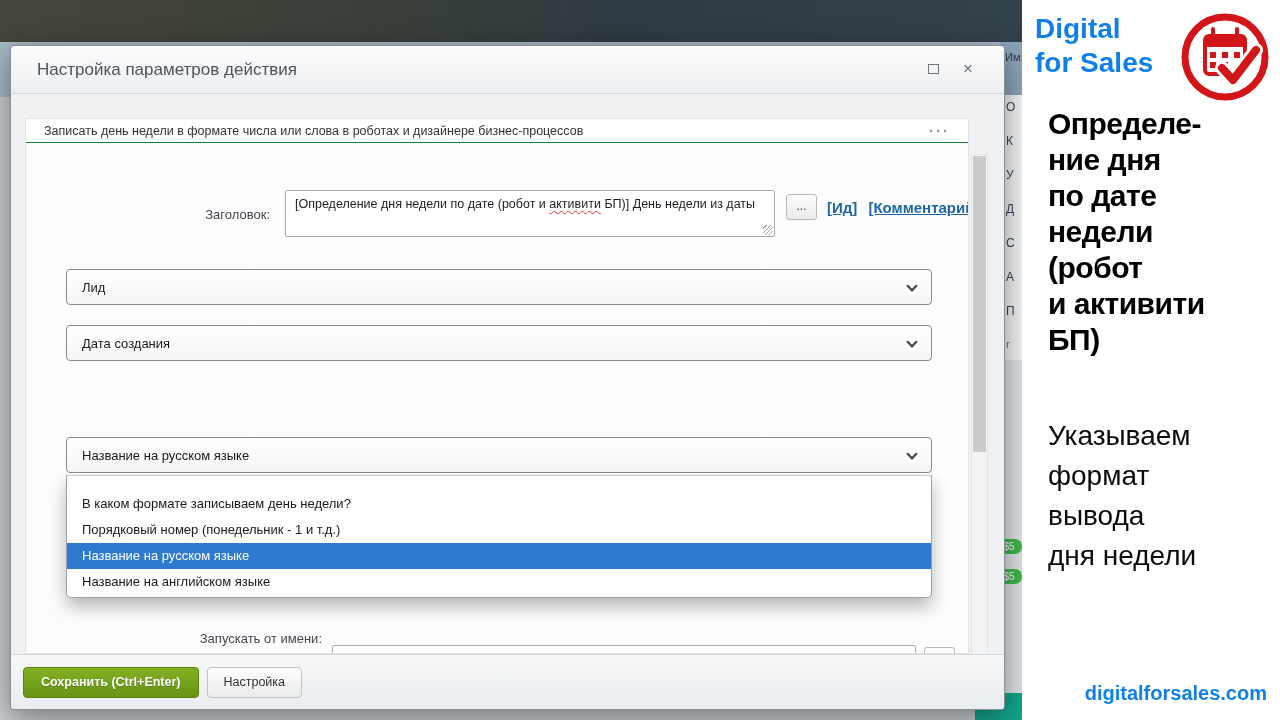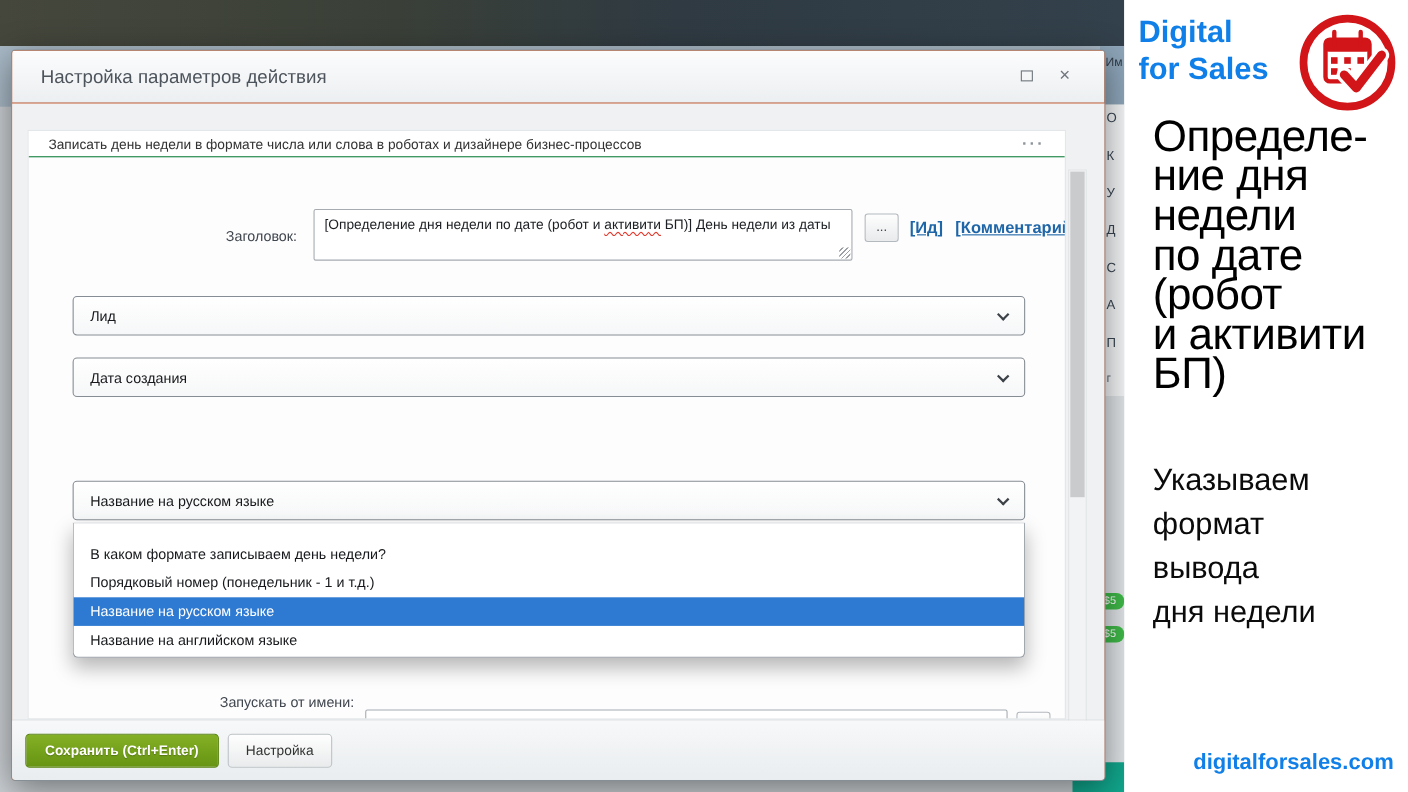--- a/index.html
+++ b/index.html
@@ -13,21 +13,21 @@
   .strip-hdr{ position:absolute; left:1000px; top:42px; width:22px; height:53px; background:#8ea6ba;
               color:#323d47; font-size:11px; padding:9px 0 0 5px; }
   .strip-body { position:absolute; left:1000px; top:95px; width:22px; height:265px; background:#f5f7f8; }
   .strip-lower{ position:absolute; left:1000px; top:360px; width:22px; height:333px; background:#e1e5e8; }
   .strip-letter { position:absolute; left:1006px; width:16px; font-size:12px; color:#3a4754; }
   .badge { position:absolute; left:996px; width:26px; height:15px; border-radius:7px; background:#3fbb49;
            color:#fff; font-size:10px; line-height:15px; text-align:center; }
   .teal-block { position:absolute; left:975px; top:693px; width:47px; height:27px; background:#11a78d; }
 
   
-  .dialog { position:absolute; left:10px; top:45px; width:995px; height:665px; background:#c2410c;
+  .dialog { position:absolute; left:10px; top:45px; width:995px; height:665px; background:#a21caf;
             border:1px solid #878f96; border-radius:4px; box-shadow:0 8px 32px rgba(0,0,0,.45); z-index:5; }
   .titlebar { position:absolute; left:0; top:0; right:0; height:48px;
               background:linear-gradient(#fcfcfd,#eceff1); border-bottom:1px solid #d4d8db; border-radius:3px 3px 0 0; }
   .titlebar .t { position:absolute; left:26px; top:0; line-height:48px; font-size:17px; color:#4d545c; }
   .win-min { position:absolute; right:62px; top:16px; width:18px; height:16px; cursor:pointer; }
   .win-min .sq { display:block; width:11px; height:10px; border:1px solid #6f767d; margin:2px auto; }
   .win-close { position:absolute; right:26px; top:13px; width:20px; text-align:center; font-size:17px; color:#6f767d; cursor:pointer; }
 
   .dbody { position:absolute; left:0; top:48px; right:0; bottom:0; background:#eff1f3; border-radius:0 0 3px 3px; }
   .panel { position:absolute; left:14px; top:24px; width:944px; height:536px; background:#fdfdfe;
@@ -81,21 +81,21 @@
   .btn-save { height:31px; padding:0 17px; background:linear-gradient(#83b024,#679413); border:1px solid #57820c;
               border-radius:4px; color:#fff; font-weight:bold; font-size:12.5px; text-shadow:0 1px 1px rgba(0,0,0,.25);
               font-family:inherit; cursor:pointer; }
   .btn-cancel { height:31px; padding:0 16px; background:linear-gradient(#fefefe,#e9ebec); border:1px solid #bfc4c8;
                 border-radius:4px; color:#333; font-size:12.5px; font-family:inherit; cursor:pointer; }
 
   
   .sidebar { position:absolute; left:1022px; top:0; width:258px; height:720px; background:#fff; z-index:6; }
   .logo-text { position:absolute; left:13px; top:12px; font-size:28px; font-weight:bold; color:#1080e8; line-height:34px; }
   .logo-icon { position:absolute; right:10px; top:12px; width:90px; height:90px; }
-  .side-title { position:absolute; left:26px; top:106px; font-size:40px; font-weight:400; color:#000;
+  .side-title { position:absolute; left:26px; top:106px; font-size:30px; font-weight:700; color:#000;
                 line-height:36px; letter-spacing:-0.5px; }
   .side-sub   { position:absolute; left:26px; top:392px; font-size:28px; color:#0b0b0b; line-height:40px;margin-top:24px; }
   .side-site  { position:absolute; right:13px; bottom:15px; font-size:20px; font-weight:bold; color:#1080e8; }
 </style>
 </head>
 <body>
 
 <div class="screen">
 
   <div class="bd-top"></div>
@@ -202,22 +202,22 @@
       <rect x="54" y="40" width="6" height="6" fill="#d21518"></rect>
       <rect x="30" y="50" width="6" height="6" fill="#d21518"></rect>
       <rect x="42" y="50" width="6" height="6" fill="#d21518"></rect>
       <path d="M42 56 L53 68 L76 38" fill="none" stroke="#ffffff" stroke-width="14" stroke-linecap="round" stroke-linejoin="round"></path>
       <path d="M42 56 L53 68 L76 38" fill="none" stroke="#d21518" stroke-width="8" stroke-linecap="round" stroke-linejoin="round"></path>
     </svg>
 
     <div class="side-title">
       <div>Определе-</div>
       <div>ние дня</div>
+      <div>по дате</div>
       <div>недели</div>
-      <div>по дате</div>
       <div>(робот</div>
       <div>и активити</div>
       <div>БП)</div>
     </div>
 
     <div class="side-sub">
       <div>Указываем</div>
       <div>формат</div>
       <div>вывода</div>
       <div>дня недели</div>

